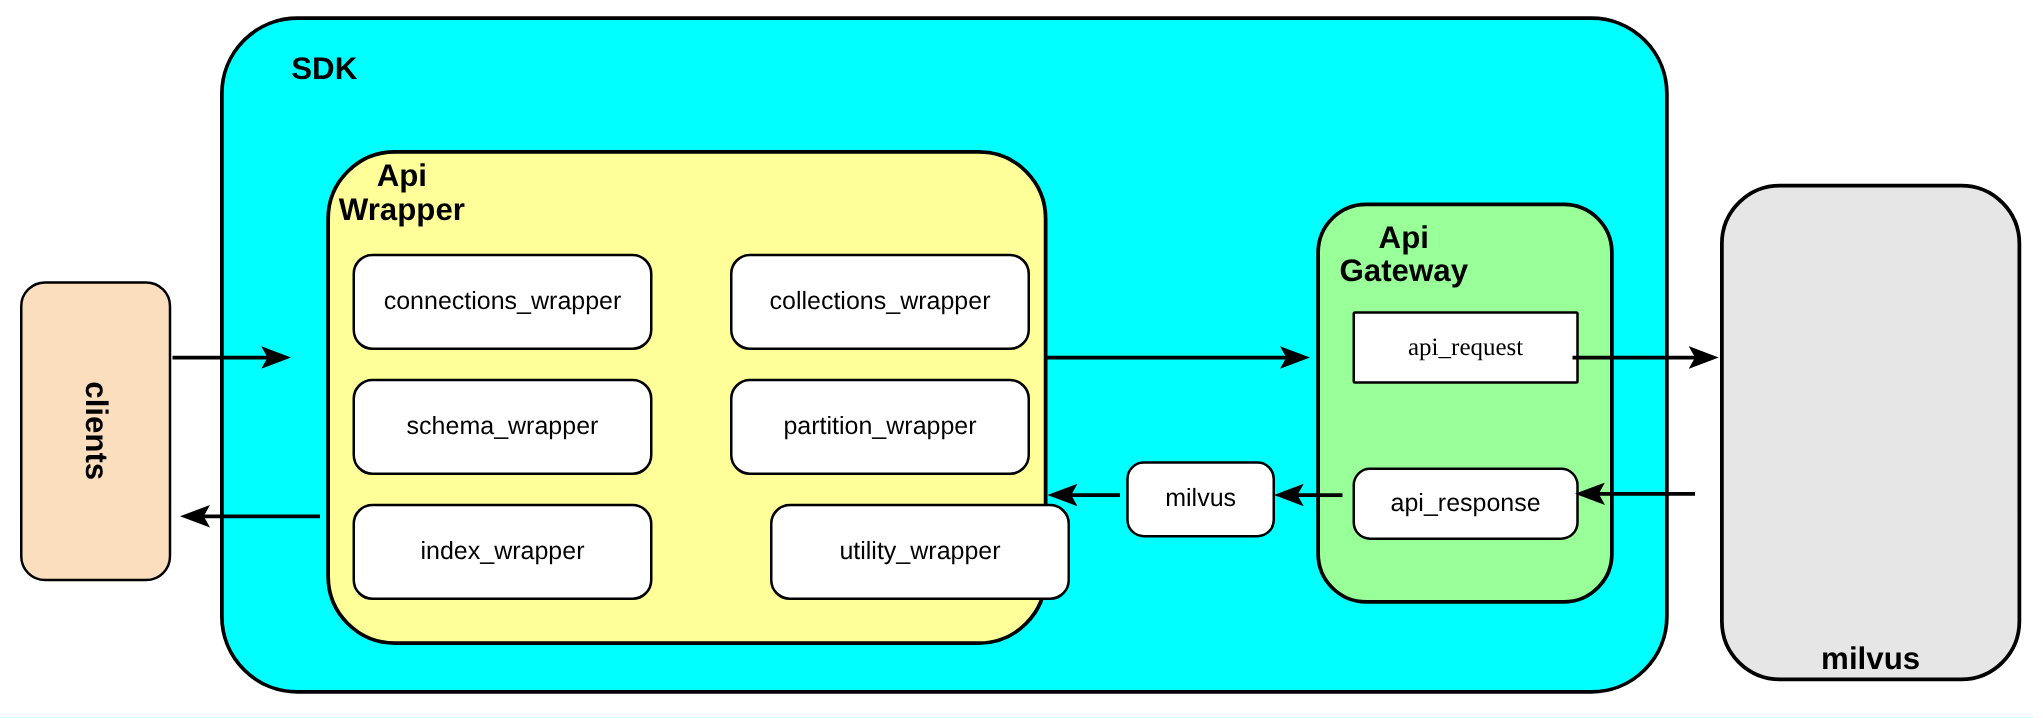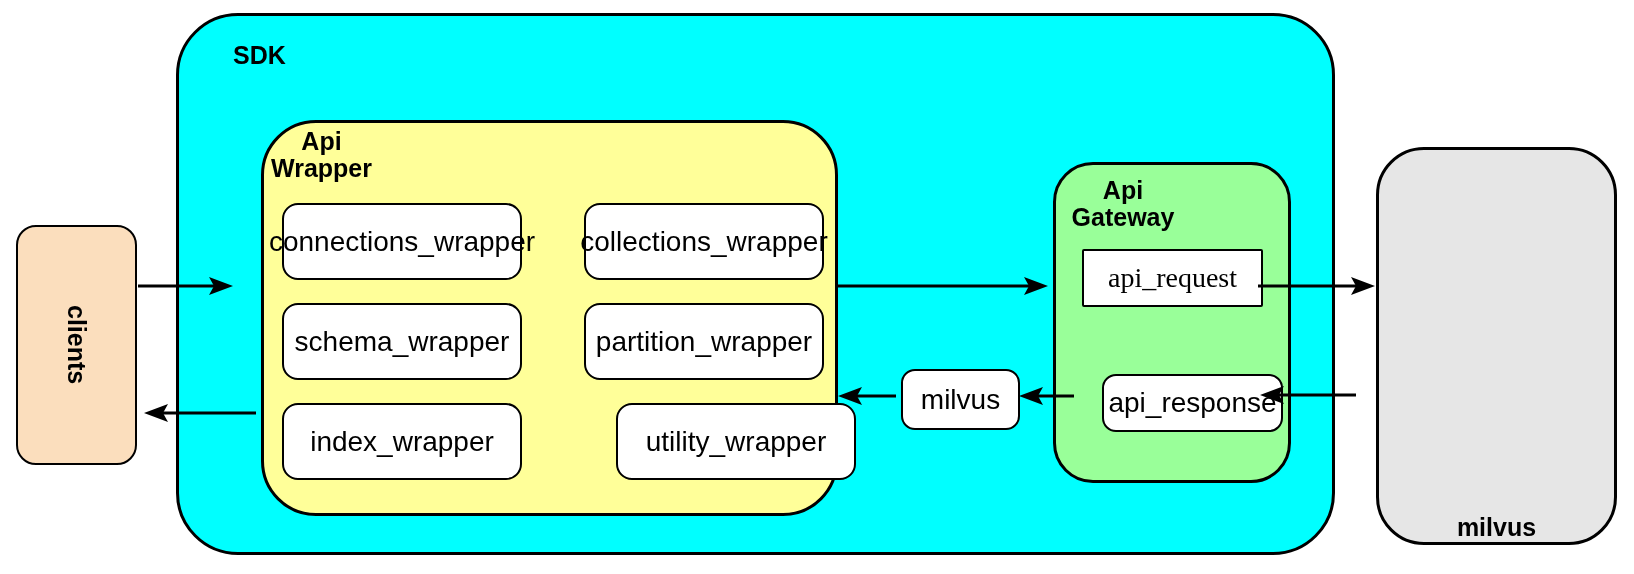--- a/index.html
+++ b/index.html
@@ -16,21 +16,21 @@
     box-sizing: border-box;
     border: 3px solid #000;
   }
   .whitebox {
     background: #ffffff;
     border-width: 2.5px;
     border-radius: 16px;
     display: flex;
     align-items: center;
     justify-content: center;
-    font-size: 28px;
+    font-size: 20px;
     white-space: nowrap;
   }
   .container-label {
     position: absolute;
     font-weight: bold;
     font-size: 25px;
     line-height: 27px;
     white-space: pre-line;
   }
   
@@ -70,21 +70,21 @@
   
   .checker { left: 722px; top: 353px; width: 119px; height: 61px; border-radius: 14px; }
   
   .api-gateway {
     left: 874px; top: 146px; width: 238px; height: 321px;
     background: #99FF99;
     border-radius: 40px;
   }
   .api-gateway-label { left: 0; top: 12px; width: 134px; text-align: center; }
   .api-request  { left: 26px; top: 84px;  width: 181px; height: 58px; border-radius: 2px; font-family: Liberation Serif, serif; }
-  .api-response { left: 26px; top: 209px; width: 181px; height: 58px; border-radius: 14px; margin-left: 20px; }
+  .api-response { left: 26px; top: 209px; width: 181px; height: 58px; border-radius: 14px; }
   
   .milvus {
     left: 1376px; top: 147px; width: 241px; height: 398px;
     background: #E6E6E6;
     border-radius: 48px;
     display: flex; align-items: flex-end; justify-content: center;
     font-weight: bold; font-size: 25px;
   }
   .arrows {
     position: absolute;

